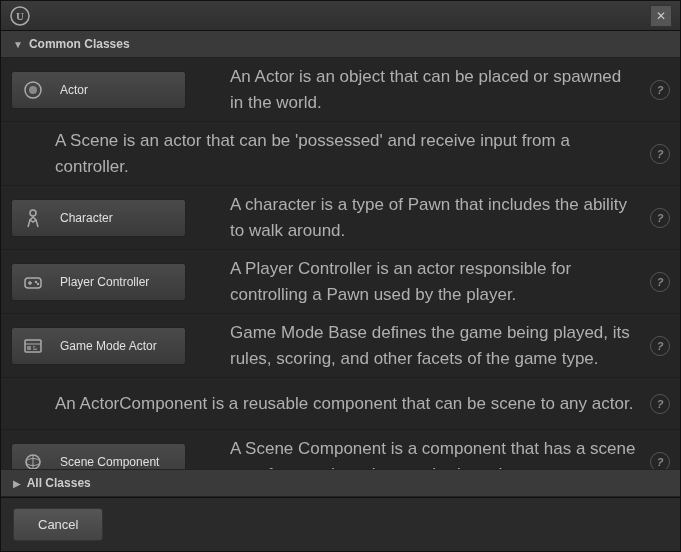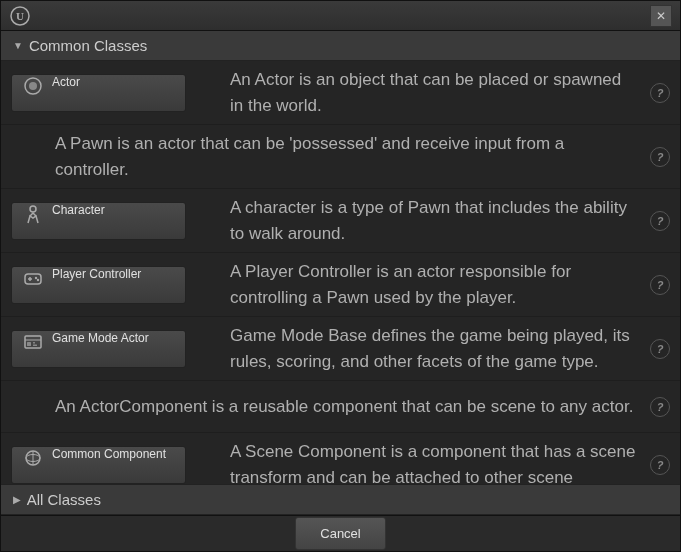--- a/index.html
+++ b/index.html
@@ -86,22 +86,22 @@
       flex-shrink: 0;
     }
 
     .section-header-arrow {
       color: #aaa;
       font-size: 10px;
     }
 
     .section-header-label {
       color: #cccccc;
-      font-size: 15px;
-      font-weight: 400;
+      font-size: 12px;
+      font-weight: 700;
     }
 
     .class-list {
       flex: 1;
       overflow-y: auto;
       background: #252525;
     }
 
     .class-row {
       display: flex;
@@ -113,21 +113,22 @@
     }
 
     .class-button {
       width: 175px;
       min-width: 175px;
       height: 38px;
       background: linear-gradient(180deg, #4a4a4a 0%, #3a3a3a 100%);
       border: 1px solid #222;
       border-radius: 3px;
       display: flex;
-      gap: 8px;
+      align-items: center;
+      gap: 16px;
       padding: 0 10px;
       cursor: pointer;
       color: #e0e0e0;
       font-size: 12px;
       font-weight: 500;
     }
 
     .class-icon {
       width: 22px;
       height: 22px;
@@ -169,23 +170,23 @@
       align-items: center;
       gap: 6px;
       border-top: 1px solid #222;
       border-bottom: 1px solid #222;
       flex-shrink: 0;
       cursor: pointer;
     }
 
     .footer {
       background: #2a2a2a;
-      padding: 1px 12px;
-      display: flex;
-      justify-content: center;
+      padding: 10px 12px;
+      display: flex;
+      justify-content: flex-start;
       border-top: 1px solid #111;
       flex-shrink: 0;
     }
 
     .cancel-button {
       background: linear-gradient(180deg, #555 0%, #444 100%);
       border: 1px solid #333;
       border-radius: 3px;
       color: #e0e0e0;
       padding: 8px 24px;
@@ -228,21 +229,21 @@
               <circle cx="10" cy="10" r="4" fill="#888"></circle>
             </svg>
           </div>
           <span>Actor</span>
         </button>
         <span class="class-desc">An Actor is an object that can be placed or spawned in the world.</span>
         <div class="help-icon">?</div>
       </div>
 
       <div class="class-row">
-        <span class="class-desc">A Pawn is an actor that can be 'possessed' and receive input from a controller.</span>
+        <span class="class-desc">A Scene is an actor that can be 'possessed' and receive input from a controller.</span>
         <div class="help-icon">?</div>
       </div>
 
       <div class="class-row">
         <button class="class-button">
           <div class="class-icon">
             <svg width="20" height="20" viewBox="0 0 20 20">
               <circle cx="10" cy="5" r="3" fill="none" stroke="#aaa" stroke-width="1.5"></circle>
               <path d="M5 19 L7 12 L10 14 L13 12 L15 19" stroke="#aaa" stroke-width="1.5" fill="none"></path>
               <path d="M7 12 L10 9 L13 12" stroke="#aaa" stroke-width="1.5" fill="none"></path>
@@ -296,21 +297,21 @@
 
       <div class="class-row">
         <button class="class-button">
           <div class="class-icon">
             <svg width="20" height="20" viewBox="0 0 20 20">
               <circle cx="10" cy="10" r="7" fill="none" stroke="#aaa" stroke-width="1.5"></circle>
               <ellipse cx="10" cy="10" rx="7" ry="3.5" fill="none" stroke="#aaa" stroke-width="1"></ellipse>
               <line x1="10" y1="3" x2="10" y2="17" stroke="#aaa" stroke-width="1"></line>
             </svg>
           </div>
-          <span>Common Component</span>
+          <span>Scene Component</span>
         </button>
         <span class="class-desc">A Scene Component is a component that has a scene transform and can be attached to other scene</span>
         <div class="help-icon">?</div>
       </div>
 
     </div>
 
     <div class="all-classes-header">
       <span class="section-header-arrow">▶</span>
       <span class="section-header-label">All Classes</span>

